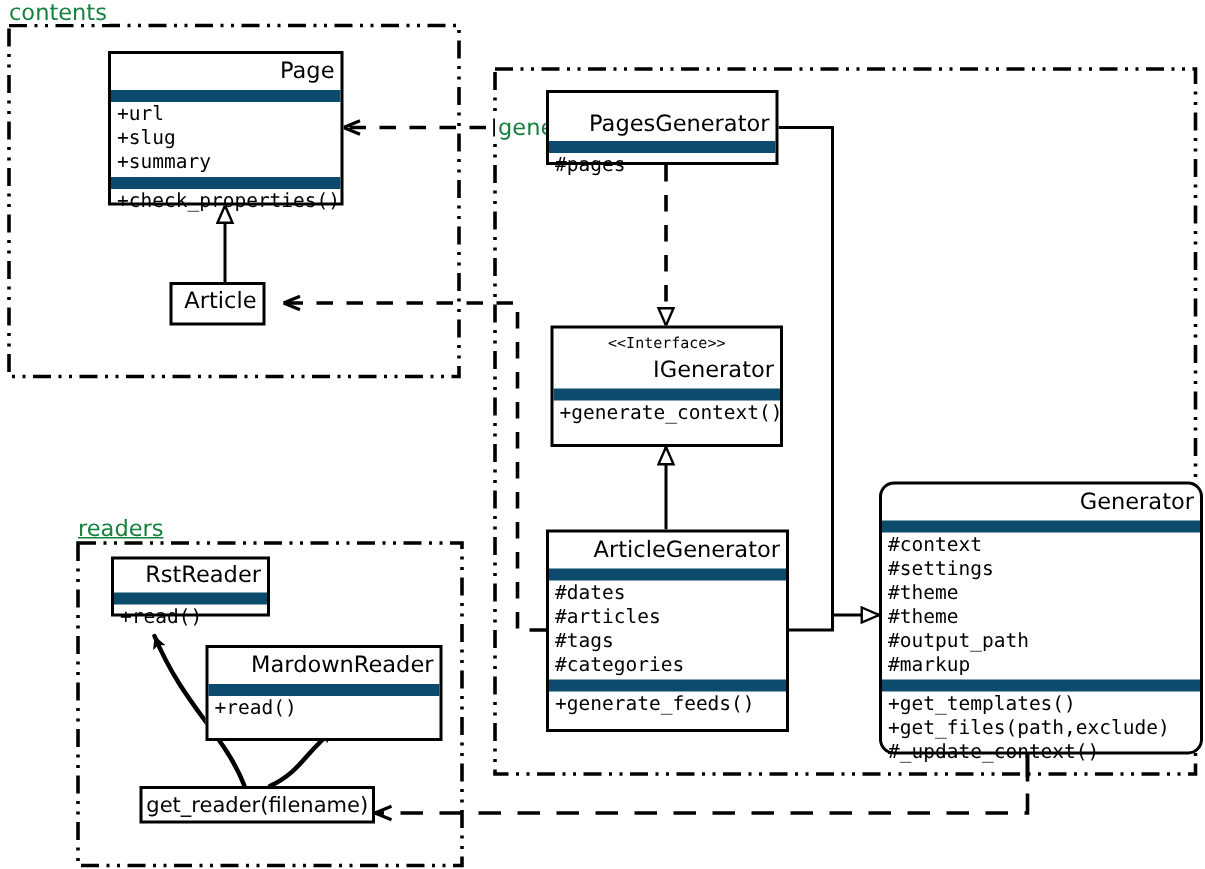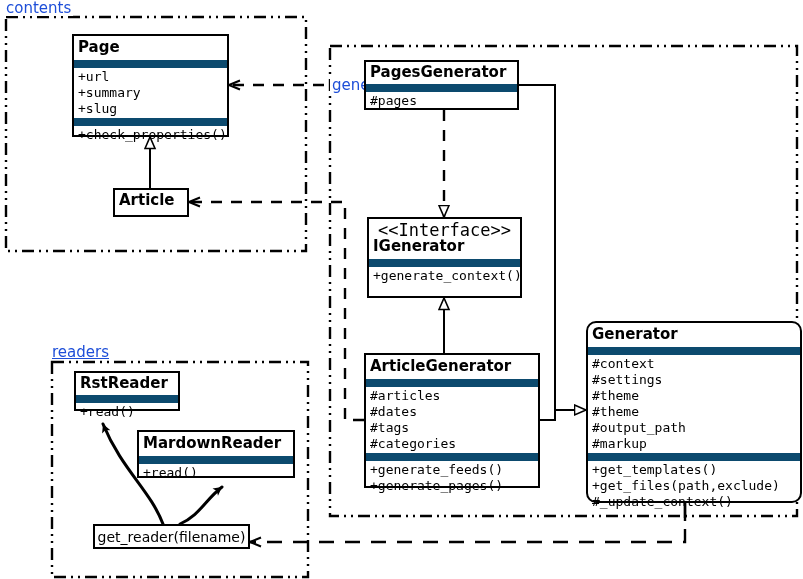--- a/index.html
+++ b/index.html
@@ -19,48 +19,48 @@
   #wires {
     position: absolute;
     left: 0; top: 0;
     width: 803px; height: 579px;
     pointer-events: none;
   }
   .pkg-label {
     position: absolute;
     font-family: "DejaVu Sans", sans-serif;
     font-size: 15px;
-    color: #1d4ed8;
+    color: #15803d;
     white-space: nowrap;
     background: #fff;
     padding: 0 2px;
     line-height: 16px;
   }
   
   .cls {
     position: absolute;
     box-sizing: border-box;
     border: 2px solid #000;
     background: #ffffff;
     display: flex;
     flex-direction: column;
   }
   .cls-name {
-    text-align: left;
-    font-weight: bold;
+    text-align: right;
+    font-weight: normal;
     font-size: 15px;
     font-family: "DejaVu Sans", sans-serif;
     color: #000;
     padding: 3px 4px 4px 4px;
     line-height: 17px;
   }
   .cls-stereo {
     text-align: center;
     font-weight: normal;
-    font-size: 17px;
+    font-size: 10px;
     font-family: "DejaVu Sans Mono", monospace;
     color: #000;
     line-height: 16px;
     padding-top: 3px;
   }
   .cls-sep {
     border-top: 8px solid #0c4a6e;
   }
   .cls-compartment {
     font-family: "DejaVu Sans Mono", monospace;
@@ -131,60 +131,59 @@
   </svg>
 
   <div class="pkg-label" style="left:4px; top:0px;">contents</div>
   <div class="pkg-label" style="left:330px; top:29px;margin-top:48px;">generators</div>
   <div class="pkg-label" style="left:50px; top:344px;text-decoration:underline;">readers</div>
 
   <div class="cls" style="left:72px; top:34px; width:157px; height:103px;">
     <div class="cls-name">Page</div>
     <div class="cls-compartment cls-sep">
       <div>+url</div>
+      <div>+slug</div>
       <div>+summary</div>
-      <div>+slug</div>
     </div>
     <div class="cls-compartment cls-sep">
       <div>+check_properties()</div>
     </div>
   </div>
 
-  <div class="cls" style="left:113px; top:188px; width:76px; height:29px;">
+  <div class="cls" style="left:113px; top:188px; width:64px; height:29px;">
     <div class="cls-name" style="padding:2px 4px;">Article</div>
   </div>
 
   <div class="cls" style="left:364px; top:60px; width:155px; height:50px;">
-    <div class="cls-name" style="padding:2px 4px 3px 4px;">PagesGenerator</div>
+    <div class="cls-name" style="padding:2px 4px 3px 4px;margin-top:10px;">PagesGenerator</div>
     <div class="cls-compartment cls-sep">
       <div>#pages</div>
     </div>
   </div>
 
   <div class="cls" style="left:367px; top:217px; width:155px; height:81px;">
     <div>
       <div class="cls-stereo">&lt;&lt;Interface&gt;&gt;</div>
       <div class="cls-name" style="padding:0 4px 4px 4px;">IGenerator</div>
     </div>
     <div class="cls-compartment cls-sep">
       <div>+generate_context()</div>
     </div>
   </div>
 
-  <div class="cls" style="left:364px; top:353px; width:176px; height:135px;">
+  <div class="cls" style="left:364px; top:353px; width:162px; height:135px;">
     <div class="cls-name">ArticleGenerator</div>
     <div class="cls-compartment cls-sep">
+      <div>#dates</div>
       <div>#articles</div>
-      <div>#dates</div>
       <div>#tags</div>
       <div>#categories</div>
     </div>
     <div class="cls-compartment cls-sep">
       <div>+generate_feeds()</div>
-      <div>+generate_pages()</div>
     </div>
   </div>
 
   <div class="cls" style="left:586px; top:321px; width:216px; height:182px;border-radius:10px;">
     <div class="cls-name">Generator</div>
     <div class="cls-compartment cls-sep">
       <div>#context</div>
       <div>#settings</div>
       <div>#theme</div>
       <div>#theme</div>
@@ -198,21 +197,21 @@
     </div>
   </div>
 
   <div class="cls" style="left:74px; top:371px; width:106px; height:40px;">
     <div class="cls-name" style="padding:2px 4px 3px 4px;">RstReader</div>
     <div class="cls-compartment cls-sep">
       <div>+read()</div>
     </div>
   </div>
 
-  <div class="cls" style="left:137px; top:430px; width:158px; height:48px;">
+  <div class="cls" style="left:137px; top:430px; width:158px; height:64px;">
     <div class="cls-name" style="padding:3px 4px 4px 4px;">MardownReader</div>
     <div class="cls-compartment cls-sep">
       <div>+read()</div>
     </div>
   </div>
 
   <div class="plain-box" style="left:93px; top:524px; width:157px; height:25px;">
     <span>get_reader(filename)</span>
   </div>
 

